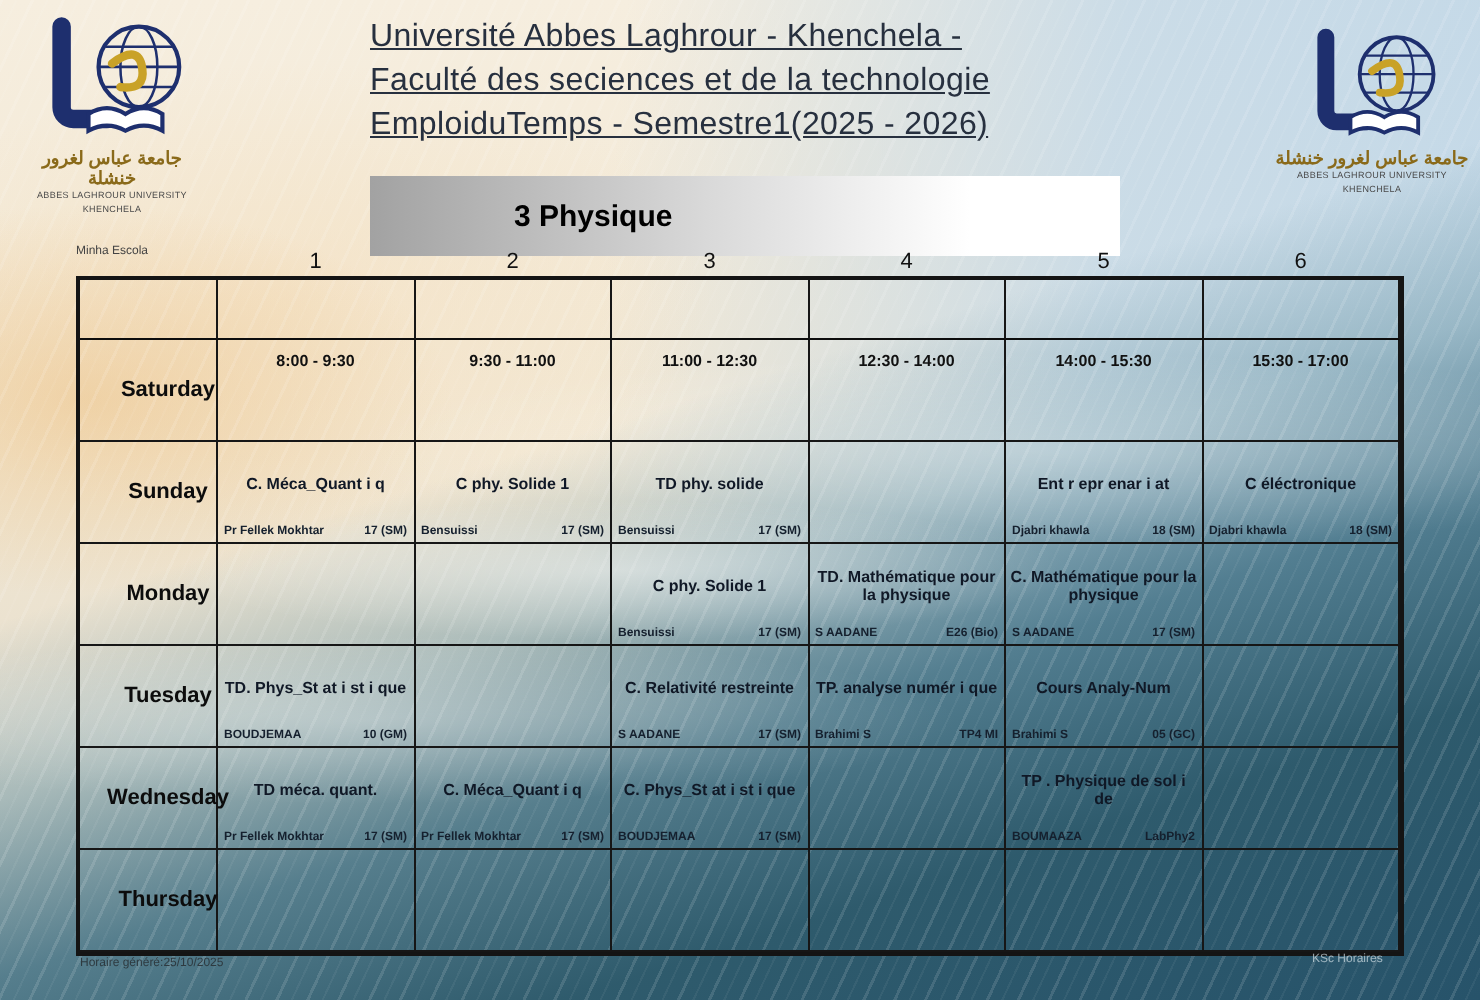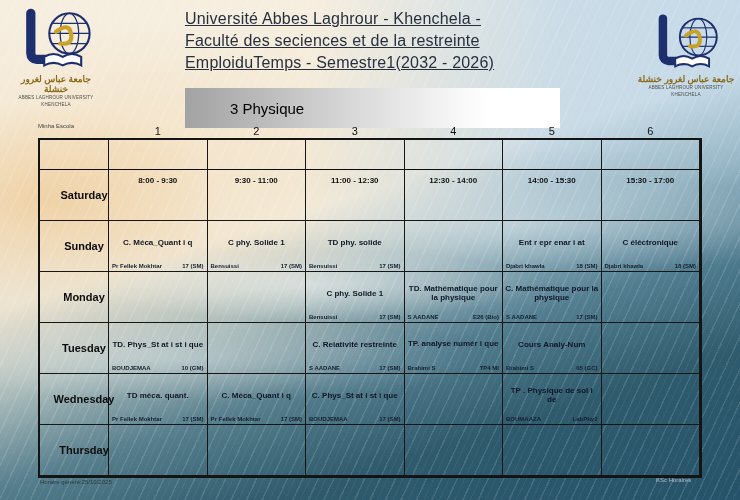--- a/index.html
+++ b/index.html
@@ -23,21 +23,21 @@
   .logo{position:absolute;text-align:center;}
   .logo-left{left:8px;top:8px;width:96px;}
   .logo-right{left:636px;top:14px;width:100px;}
   .logo svg{display:block;margin:0 auto;}
   .logo .ar{font-size:9px;font-weight:bold;color:#8a6a1a;line-height:10px;}
   .logo .en{font-size:4.5px;letter-spacing:.2px;color:#4a4a4a;line-height:7px;}
   
   .banner{position:absolute;left:185px;top:88px;width:375px;height:40px;
     background:linear-gradient(to right,#a2a2a2,#d9d9d9 45%,#ffffff 80%);
     display:flex;align-items:center;}
-  .banner span{font-size:15px;font-weight:normal;color:#000;padding-left:45px;}
+  .banner span{font-size:15px;font-weight:bold;color:#000;padding-left:72px;}
   .watermark{position:absolute;left:38px;top:123px;font-size:6px;color:#444;}
   
   .timetable{position:absolute;left:38px;top:138px;width:664px;height:340px;
     display:grid;grid-template-columns:69px repeat(6,1fr);grid-template-rows:30px repeat(6,1fr);
     border:2px solid #141414;box-sizing:border-box;}
   .cell{position:relative;border-right:1px solid #161616;border-bottom:1px solid #161616;box-sizing:border-box;}
   .phead,.corner{border-bottom:1.5px solid #0d0d0d;}
   .phead{display:flex;flex-direction:column;align-items:center;justify-content:center;color:#111;}
   .phead .pnum{font-size:11px;line-height:12px;}
   .phead .ptime{font-size:8px;font-weight:bold;line-height:9px;margin-top:39px;}
@@ -86,22 +86,22 @@
         <path d="M50 28 q16 -12 18 3 q2 13 -13 11" stroke="#c9a227" stroke-width="5" fill="none" stroke-linecap="round"></path>
         <path d="M36 58 q11 -7 22 0 q11 -7 22 0 v10 q-11 -6 -22 0 q-11 -6 -22 0 z" fill="#ffffff" stroke="#1e2f6e" stroke-width="2.5"></path>
       </svg>
     </span>
     <div class="ar" dir="rtl">جامعة عباس لغرور خنشلة</div>
     <div class="en">ABBES LAGHROUR UNIVERSITY KHENCHELA</div>
   </div>
 
   <div class="uni-title">
     <div>Université Abbes Laghrour - Khenchela -</div>
-    <div>Faculté des seciences et de la restreinte</div>
-    <div>EmploiduTemps - Semestre1(2032 - 2026)</div>
+    <div>Faculté des seciences et de la technologie</div>
+    <div>EmploiduTemps - Semestre1(2025 - 2026)</div>
   </div>
 
   <div class="banner">
     <span>3 Physique</span>
   </div>
 
   <div class="watermark">Minha Escola</div>
 
   <div class="timetable">
       <div class="cell corner"></div>

